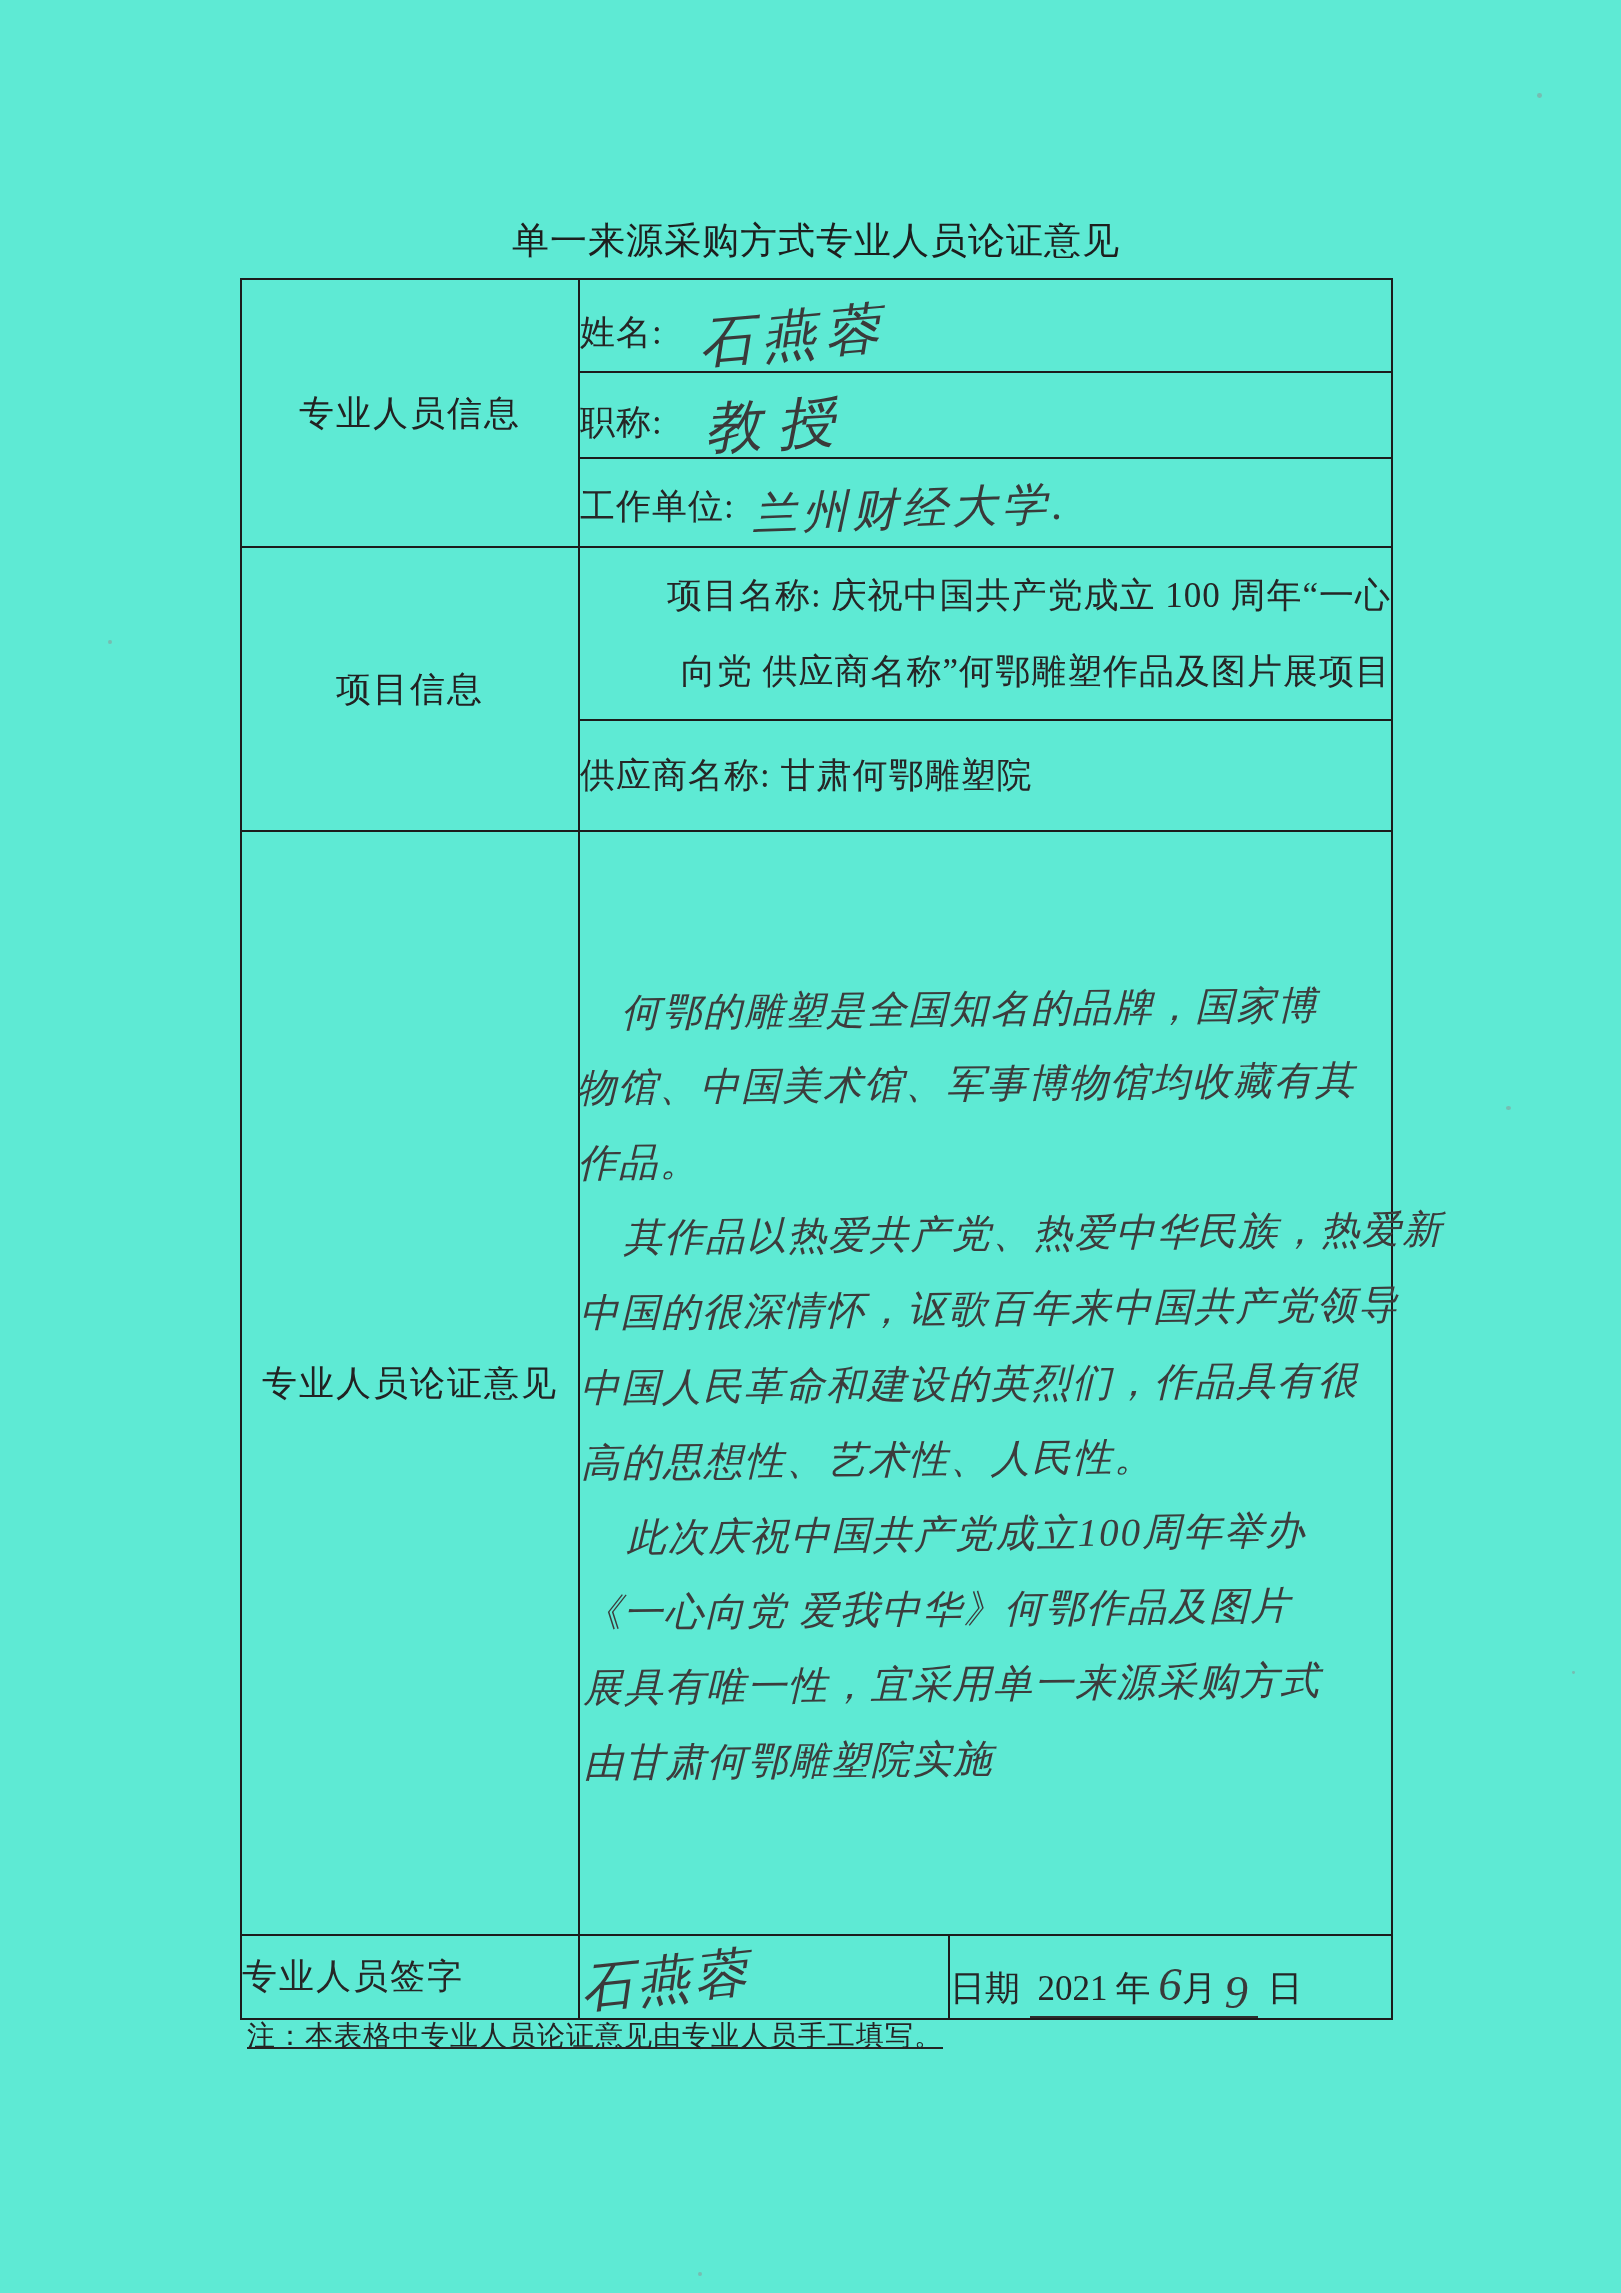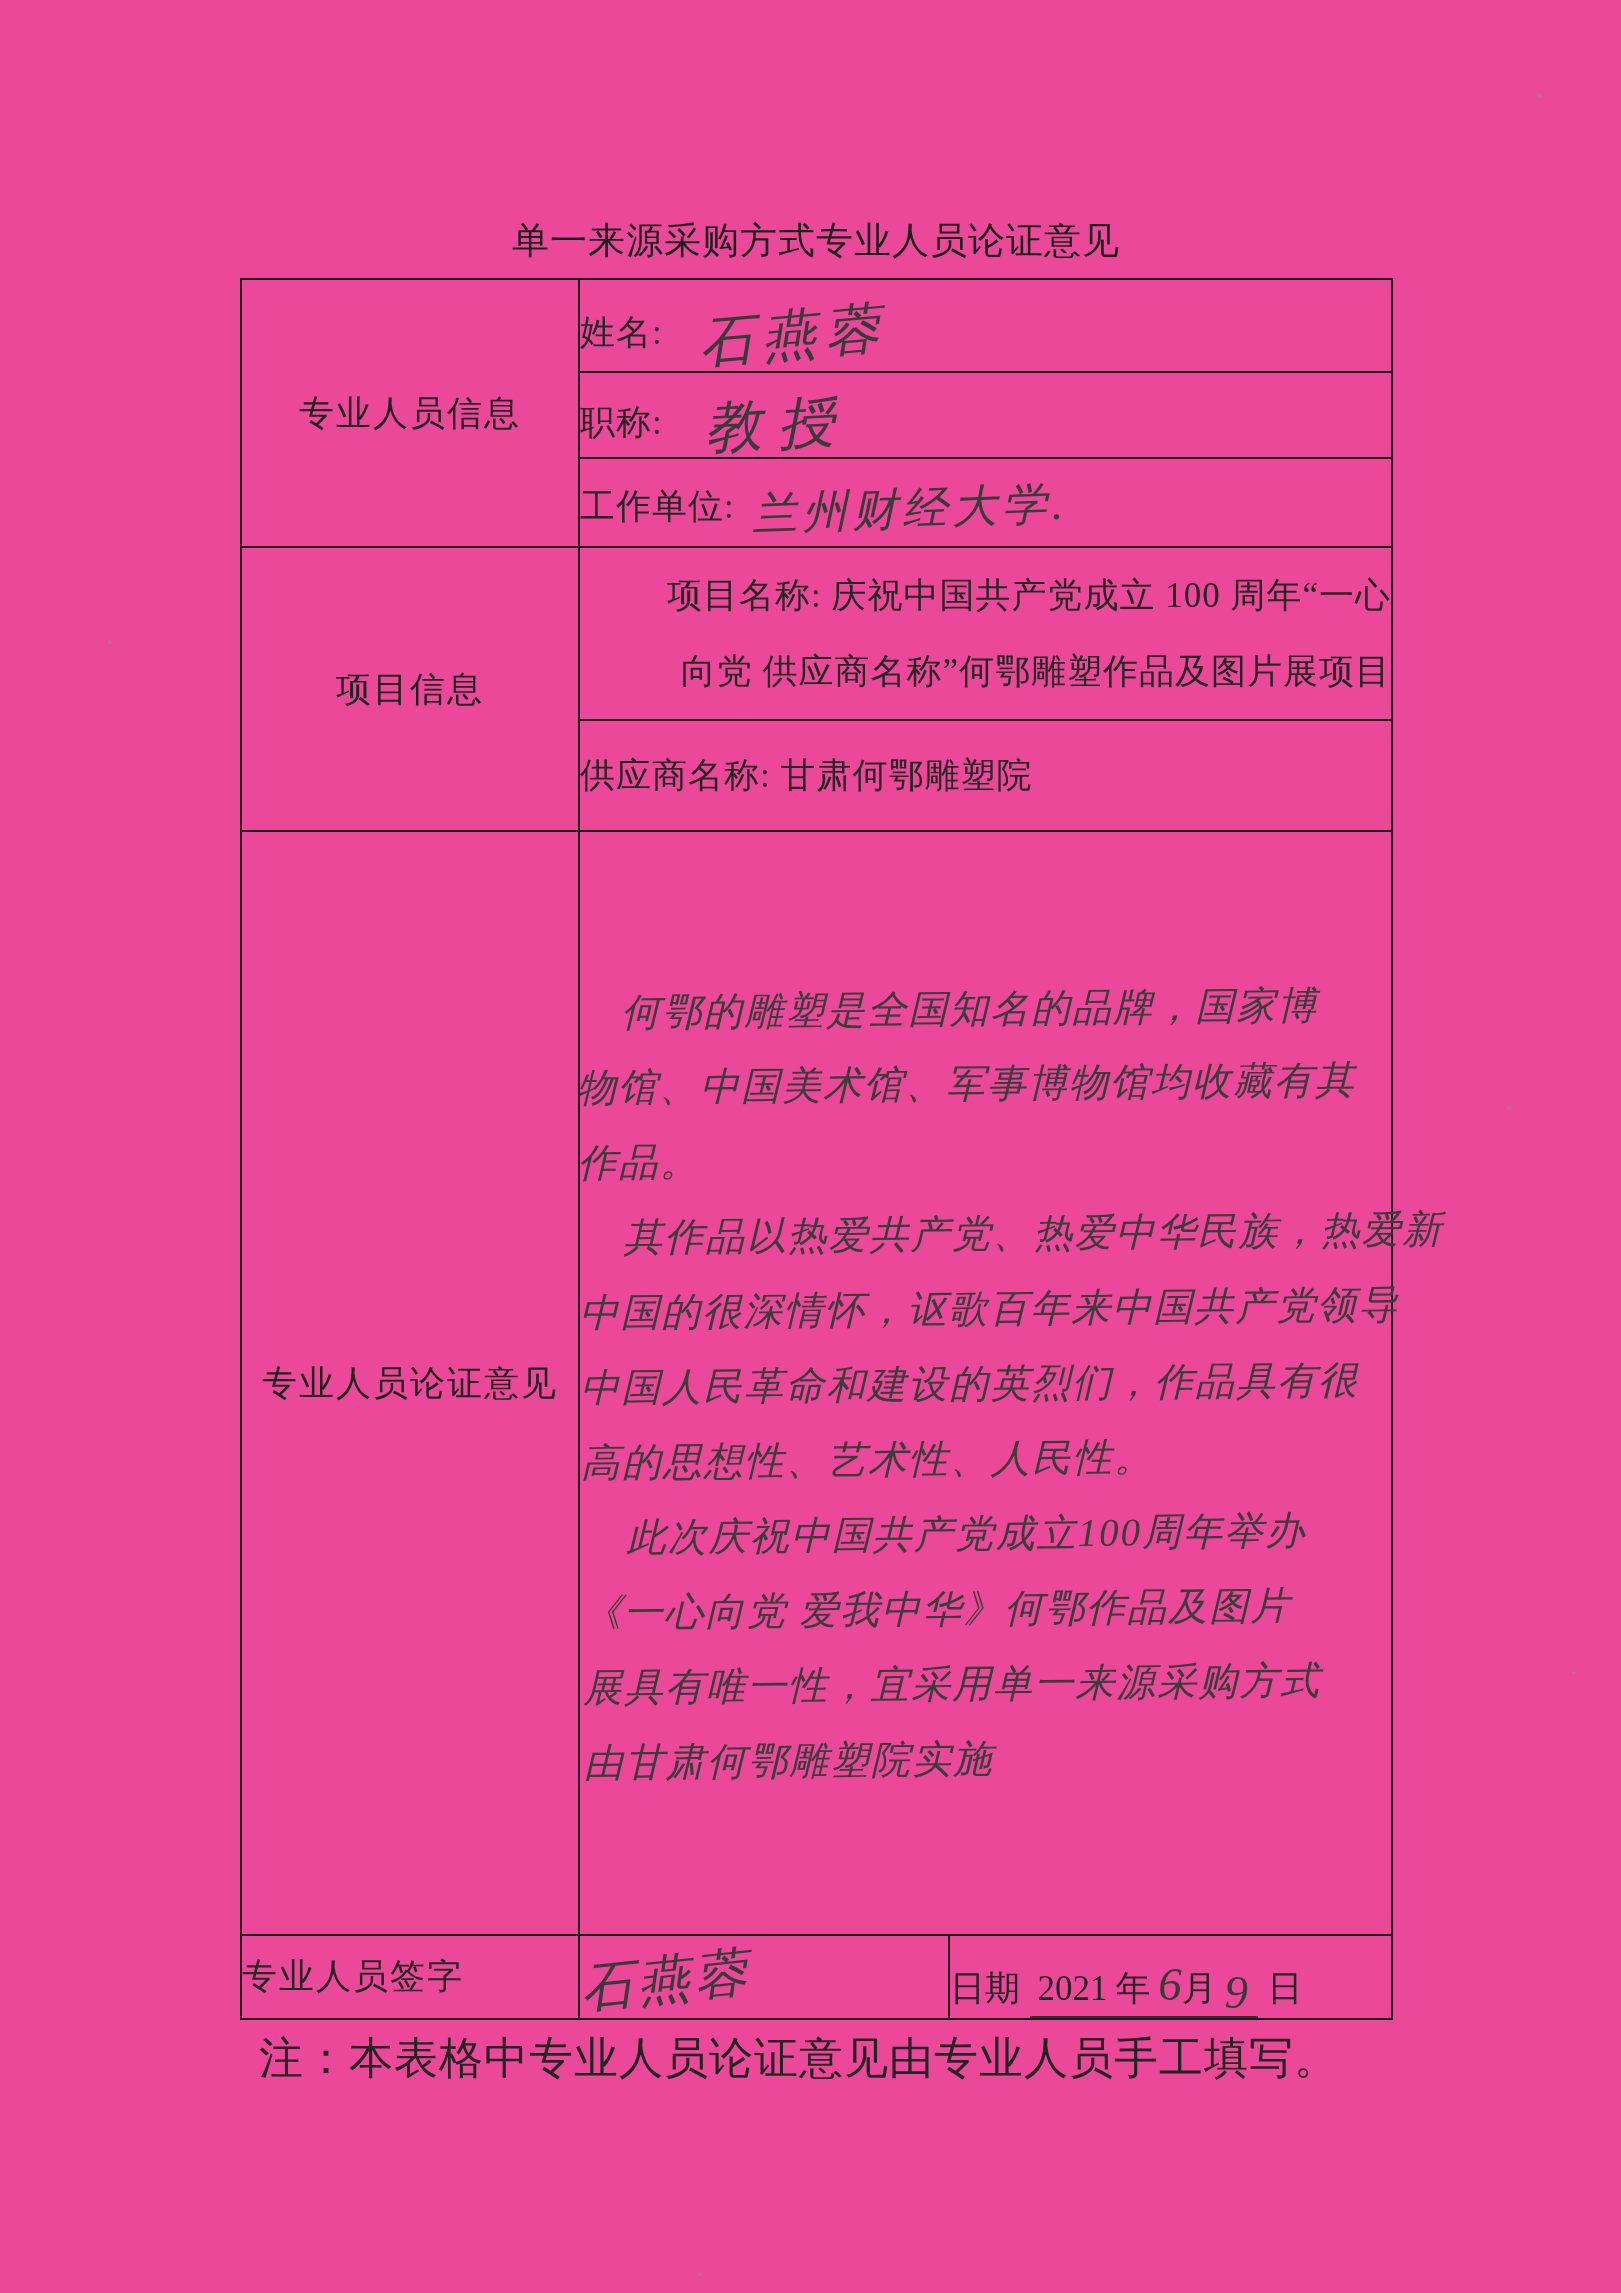--- a/index.html
+++ b/index.html
@@ -1,19 +1,19 @@
 <!DOCTYPE html>
 <html><head>
 <meta charset="utf-8">
 <style>
   html,body{margin:0;padding:0;background:#ffffff;}
   .page{
     position:relative;
     width:1621px;height:2294px;
-    background:#ec4899;
+    background:#5eead4;
     font-family:"Liberation Serif", serif;
     color:#262626;
     overflow:hidden;
   }
   .doc-title{
     position:absolute;top:216px;left:240px;width:1152px;
     margin:0;text-align:center;
     font-size:37px;font-weight:normal;letter-spacing:1px;
     color:#1d1f1e;
   }
@@ -61,22 +61,22 @@
   .date-underline{
     display:inline-block;
     border-bottom:2.9px solid #2e2e2e;
     padding:0 9.8px 3.9px 7.8px;margin-left:9.8px;margin-top:21px;
   }
   .date-underline .printed{margin-right:7.8px;}
   .hw-date{font-size:47px;display:inline-block;}
   .hw-day{transform:translateY(7.8px);}
   .date-day-unit{margin-left:9.8px;}
   .footnote{
-    position:absolute;left:247px;top:2017px;margin:12px;
-    font-size:44px;letter-spacing:1px;color:#242424;
+    position:absolute;left:247px;top:2017px;margin:0;
+    font-size:28px;letter-spacing:1px;color:#242424;text-decoration:underline;
   }
   .speck{position:absolute;border-radius:50%;background:#8f8f8f;opacity:.5;}
 </style>
 </head>
 <body>
 
 <div class="page">
 
   <h1 class="doc-title">单一来源采购方式专业人员论证意见</h1>
 

